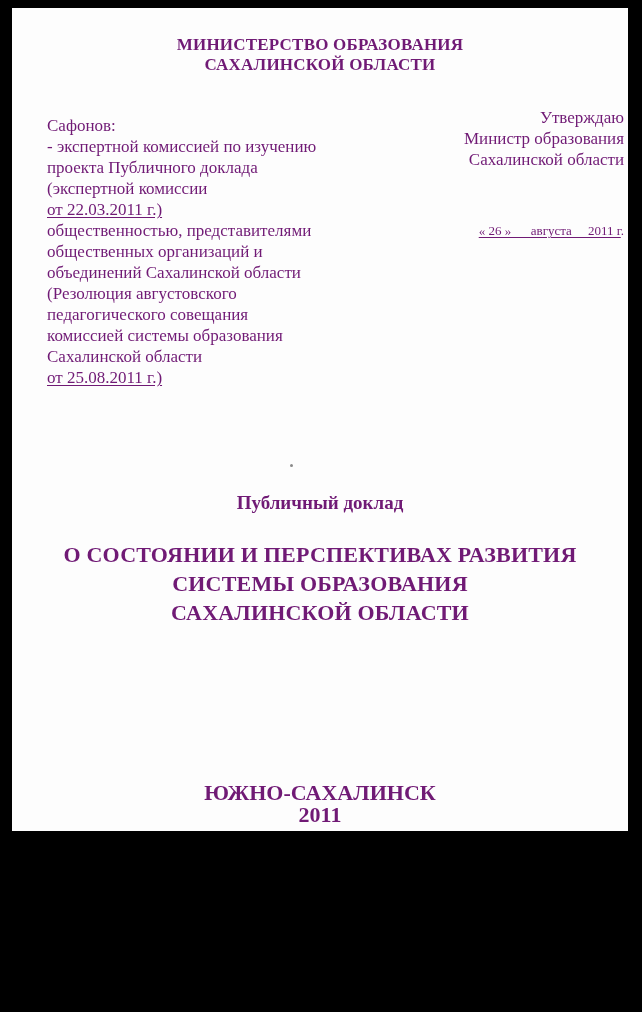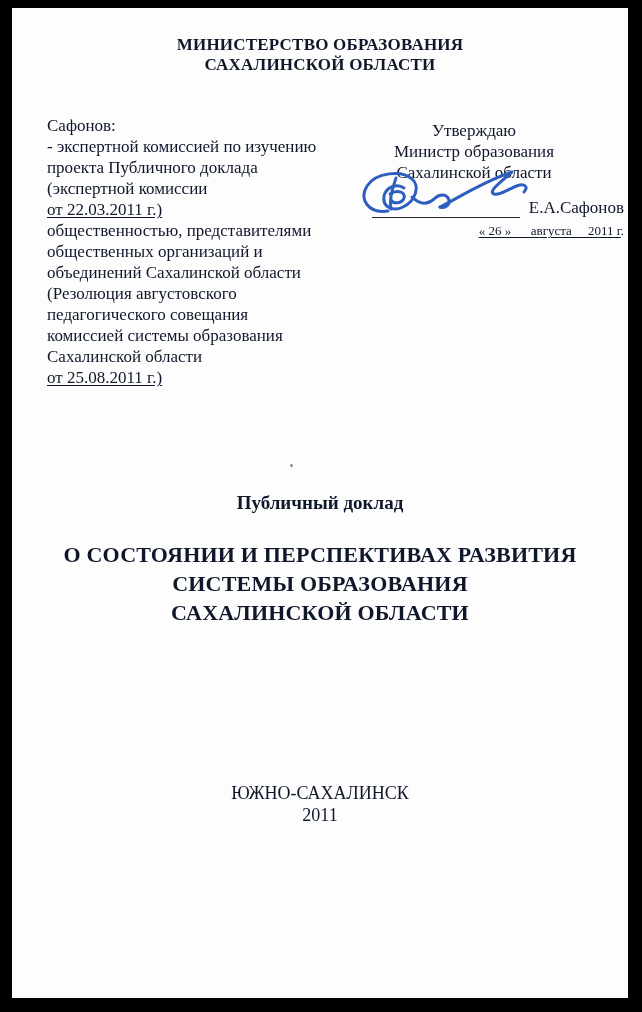--- a/index.html
+++ b/index.html
@@ -13,23 +13,23 @@
     height: 1012px;
     background: #000;
     overflow: hidden;
     font-family: "Liberation Serif", "DejaVu Serif", serif;
   }
   .page {
     position: absolute;
     left: 12px;
     top: 8px;
     width: 616px;
-    height: 990px;
+    height: 823px;
     background: #fdfdfd;
-    color: #0f172a;
+    color: #701a75;
   }
   .ministry-header {
     position: absolute;
     top: 27px;
     left: 0;
     width: 100%;
     text-align: center;
     font-weight: bold;
     font-size: 17px;
     line-height: 20px;
@@ -38,24 +38,24 @@
   .approved-block {
     position: absolute;
     left: 35px;
     top: 107px;
     width: 320px;
     font-size: 17px;
     line-height: 21px;
   }
   .approval-block {
     position: absolute;
-    top: 112px;
+    top: 99px;
     right: 4px;
     width: 300px;
-    text-align: center;
+    text-align: right;
     font-size: 17px;
     line-height: 21px;
   }
   .u {
     text-decoration: underline;
     text-underline-offset: 2px;
   }
   .sig-row {
     position: absolute;
     top: 160px;
@@ -122,22 +122,22 @@
     font-size: 22px;
     line-height: 29px;
     letter-spacing: 0.2px;
   }
   .footer-block {
     position: absolute;
     top: 774px;
     left: 0;
     width: 100%;
     text-align: center;
-    font-weight: normal;
-    font-size: 18px;
+    font-weight: bold;
+    font-size: 22px;
     line-height: 22px;
   }
 </style>
 </head>
 <body>
 
 <div class="canvas">
   <div class="page">
 
     <div class="ministry-header">
@@ -160,34 +160,20 @@
       <div>Сахалинской области</div>
       <div><span class="u">от 25.08.2011 г.)</span></div>
     </div>
 
     <div class="approval-block">
       <div>Утверждаю</div>
       <div>Министр образования</div>
       <div>Сахалинской области</div>
     </div>
 
-    <div class="sig-row">
-      <div class="sig-wrap">
-        <svg class="sig-svg" viewBox="0 0 196 58">
-          <g fill="none" stroke-width="3" stroke-linecap="round" stroke-linejoin="round" stroke="#2e5fc0">
-            <path d="M 32,46 C 12,49 3,34 11,21 C 20,7 46,5 56,14 C 64,21 60,36 47,42 C 37,47 26,42 28,31 C 30,22 41,18 48,23"></path>
-            <path d="M 40,13 C 36,24 33,35 35,44"></path>
-            <path d="M 34,29 C 41,24 50,27 48,33 C 46,39 37,39 35,35"></path>
-            <path d="M 56,32 C 63,39 70,41 78,34 C 84,28 91,29 93,35 C 94,40 89,44 84,42"></path>
-            <path d="M 84,42 C 99,35 126,17 156,7 C 143,18 132,27 138,29 C 144,31 155,22 164,20 C 170,19 172,23 168,27"></path>
-          </g>
-        </svg>
-      </div>
-      <span class="signer">Е.А.Сафонов</span>
-    </div>
 
     <div class="date-row">
       <span class="u pre">« 26 »      августа     2011 г</span><span>.</span>
     </div>
 
     <div class="scan-dot"></div>
 
     <div class="subtitle">Публичный доклад</div>
 
     <div class="main-title">

